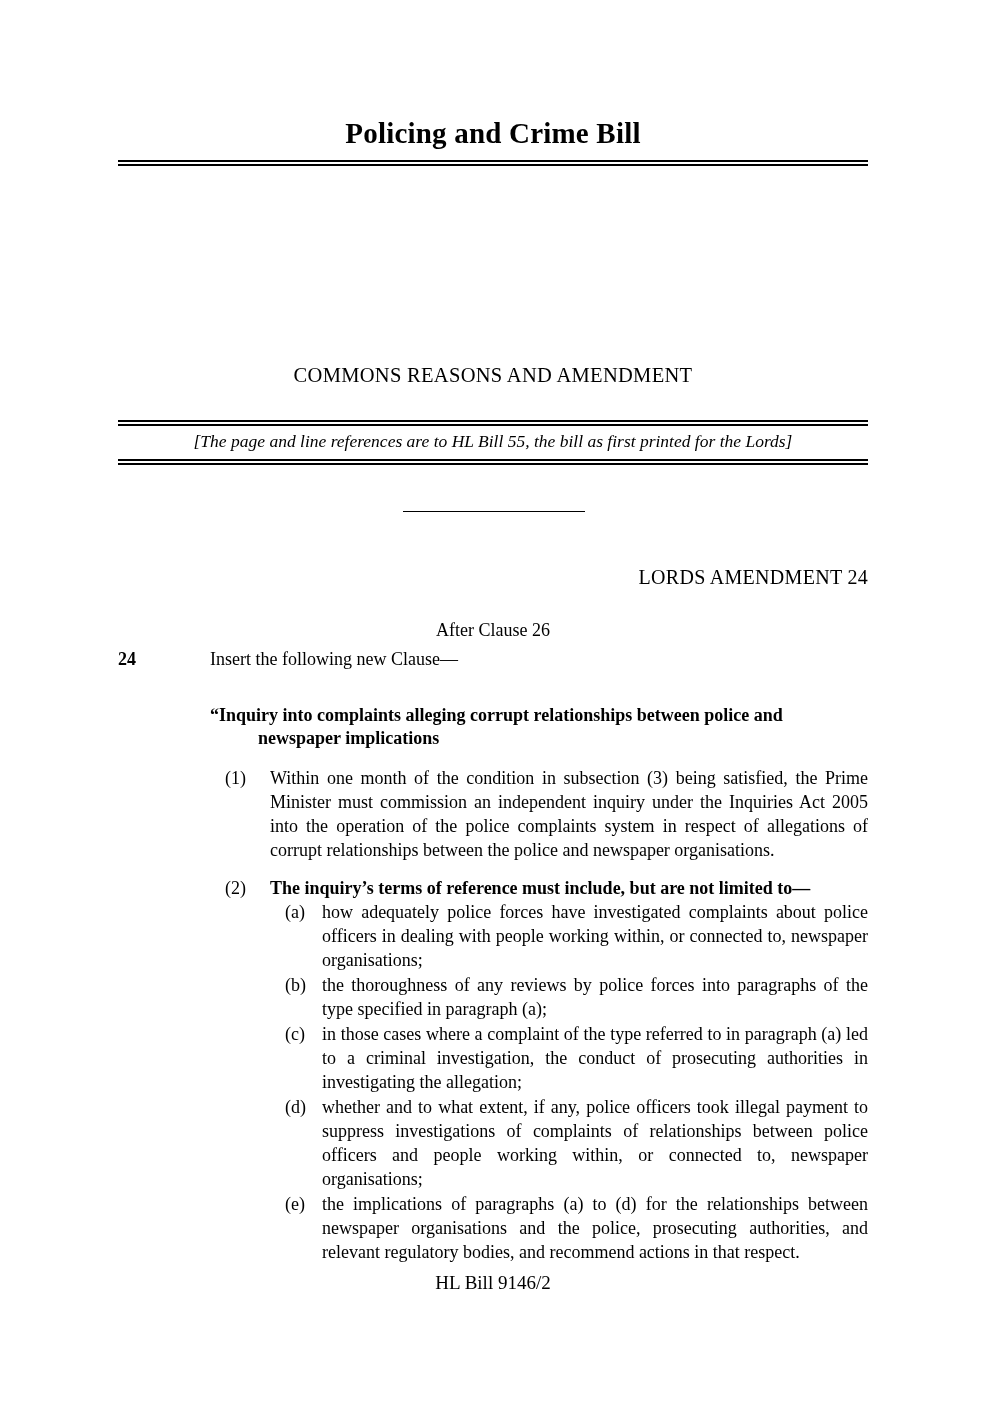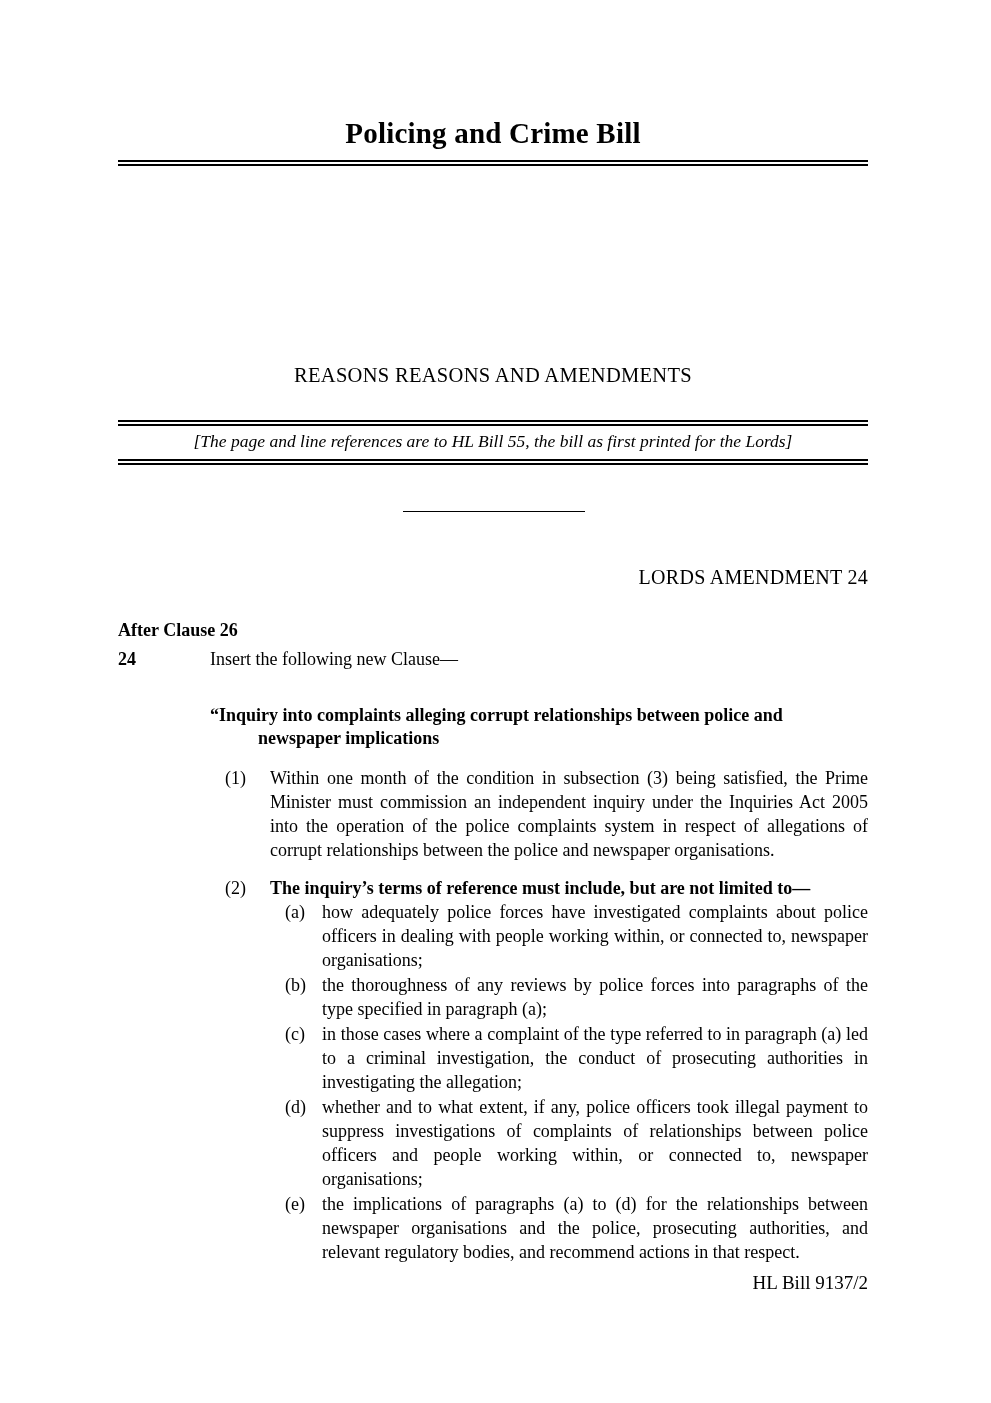--- a/index.html
+++ b/index.html
@@ -83,22 +83,23 @@
     text-align: right;
     font-size: 20px;
     letter-spacing: 0.3px;
   }
 
   .clause-head {
     position: absolute;
     left: 118px;
     top: 608px;
     width: 750px;
-    font-size: 18px;
-    font-weight: bold;
+    text-align: center;
+    font-size: 18px;
+    font-weight: normal;
   }
 
   
   .body-block {
     position: absolute;
     left: 118px;
     top: 636px;
     width: 750px;
     font-size: 18px;
     line-height: 1.33;
@@ -170,33 +171,33 @@
     text-align: left;
   }
 
   
   .footer {
     position: absolute;
     left: 118px;
     top: 1260px;
     width: 750px;
     display: flex;
-    justify-content: flex-end;
+    justify-content: center;
     font-size: 19px;
   }
 </style>
 </head>
 <body>
 
 <div class="page">
 
   <div class="doc-title">Policing and Crime Bill</div>
   <div class="rule-double rule-title"></div>
 
-  <div class="section-head commons-head">REASONS REASONS AND AMENDMENTS</div>
+  <div class="section-head commons-head">COMMONS REASONS AND AMENDMENT</div>
 
   <div class="rule-double rule-note-top"></div>
   <div class="note-line">[The page and line references are to HL Bill 55, the bill as first printed for the Lords]</div>
   <div class="rule-double rule-note-bottom"></div>
 
   <div class="rule-short"></div>
 
   <div class="amend-head">LORDS AMENDMENT 24</div>
 
   <div class="clause-head">After Clause 26</div>
@@ -242,16 +243,16 @@
 
     <div class="para">
       <span class="marker">(e)</span>
       <span>the implications of paragraphs (a) to (d) for the relationships between newspaper organisations and the police, prosecuting authorities, and relevant regulatory bodies, and recommend actions in that respect.</span>
     </div>
 
   </div>
 
   <div class="footer">
     <span>HL Bill 91</span>
-    <span>37/2</span>
+    <span>46/2</span>
   </div>
 
 </div>
 
 </body></html>

